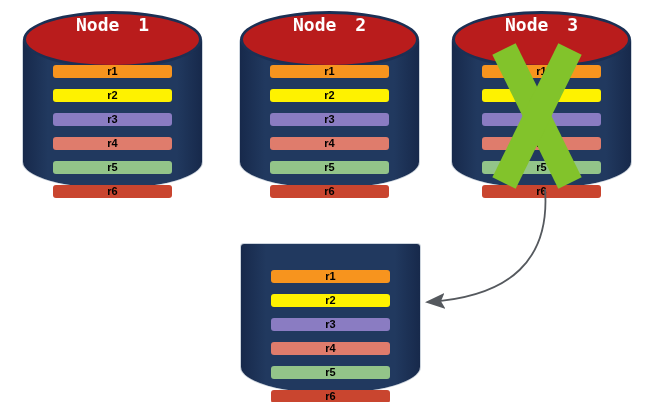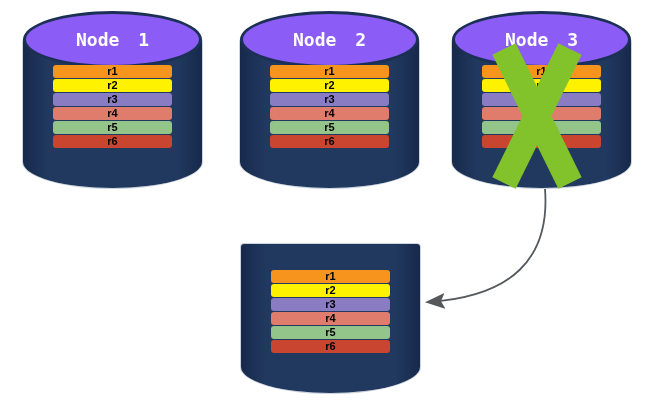--- a/index.html
+++ b/index.html
@@ -32,48 +32,47 @@
     border-radius: 3px 3px 50% 50% / 3px 3px 26px 26px;
     box-shadow: 0 0 0 1px #ccd4dd;
     z-index: 1;
   }
   .cyl-top {
     position: absolute;
     top: 0;
     left: 0;
     right: 0;
     height: 57px;
-    background: #8b5cf6;
+    background: #b91c1c;
     border: 3px solid #1b3054;
     border-radius: 50%;
     box-sizing: border-box;
     z-index: 2;
     display: flex;
-    align-items: center;
     justify-content: center;
   }
   .node-title {
     color: #ffffff;
     font-family: "DejaVu Sans Mono", monospace;
     font-weight: bold;
     font-size: 18px;
     word-spacing: 8px;
     letter-spacing: 0px;
     white-space: nowrap;
   }
   .rows {
     position: absolute;
     top: 54px;
     left: 0;
     right: 0;
     padding: 0 30px;
     z-index: 3;
     display: flex;
     flex-direction: column;
-    gap: 1px;
+    gap: 11px;
   }
   .bar {
     height: 13px;
     border-radius: 3px;
     color: #000000;
     font-weight: bold;
     font-size: 11px;
     line-height: 13px;
     text-align: center;
   }

